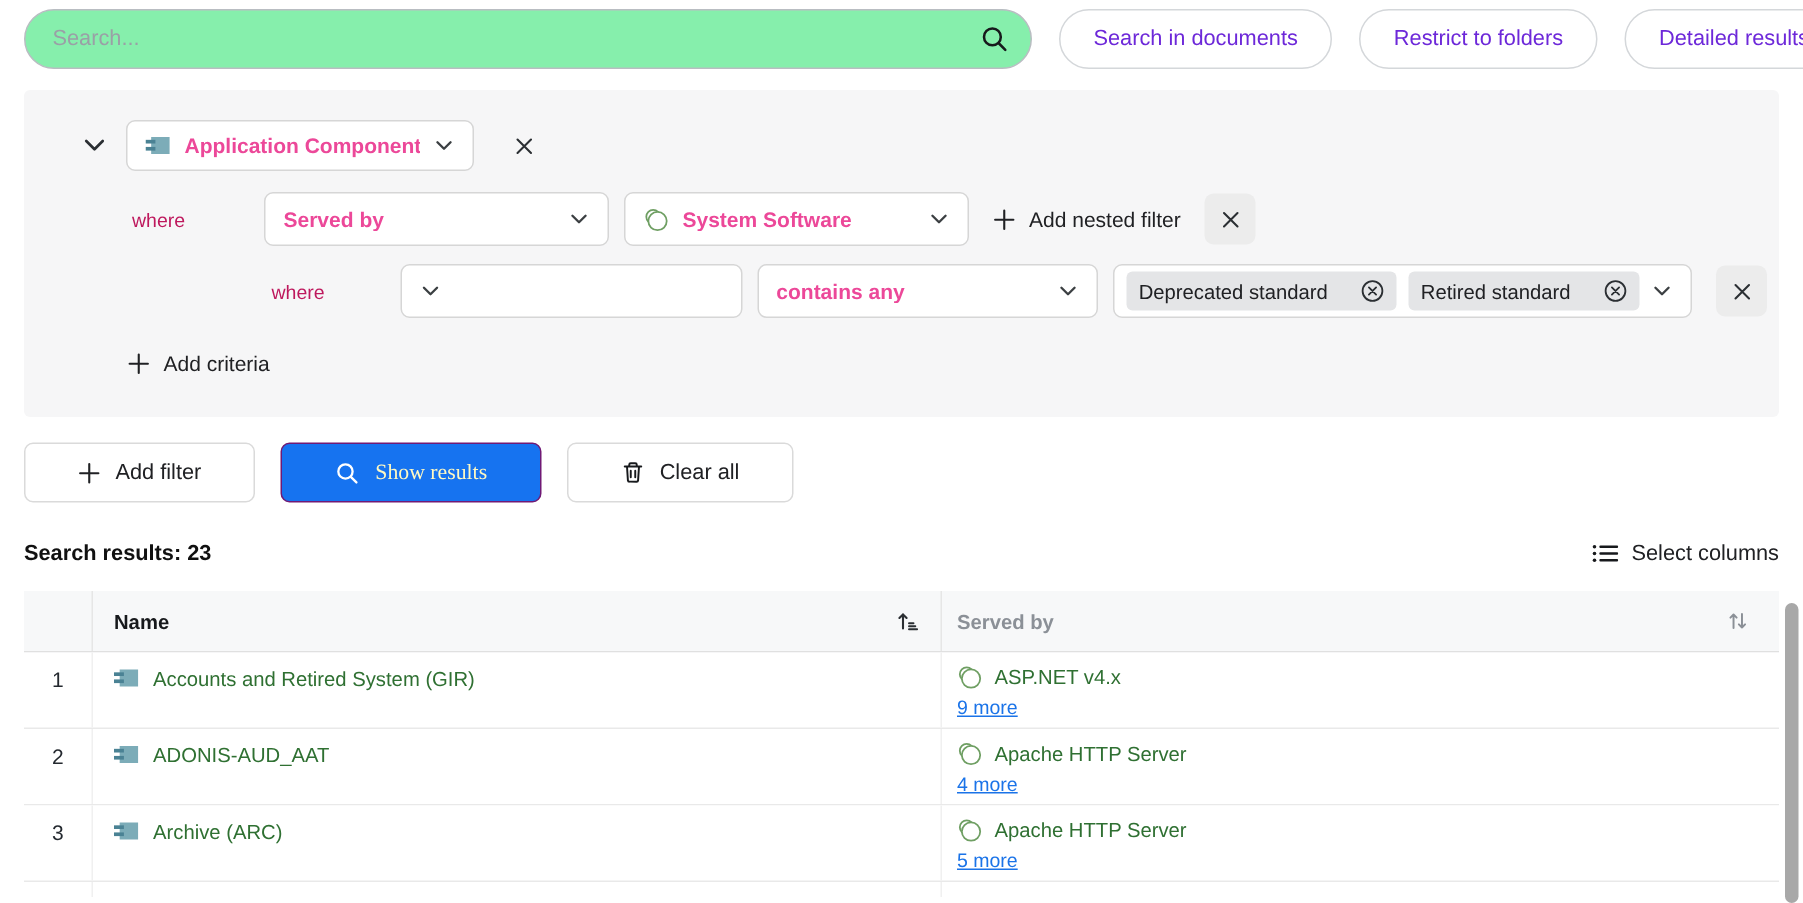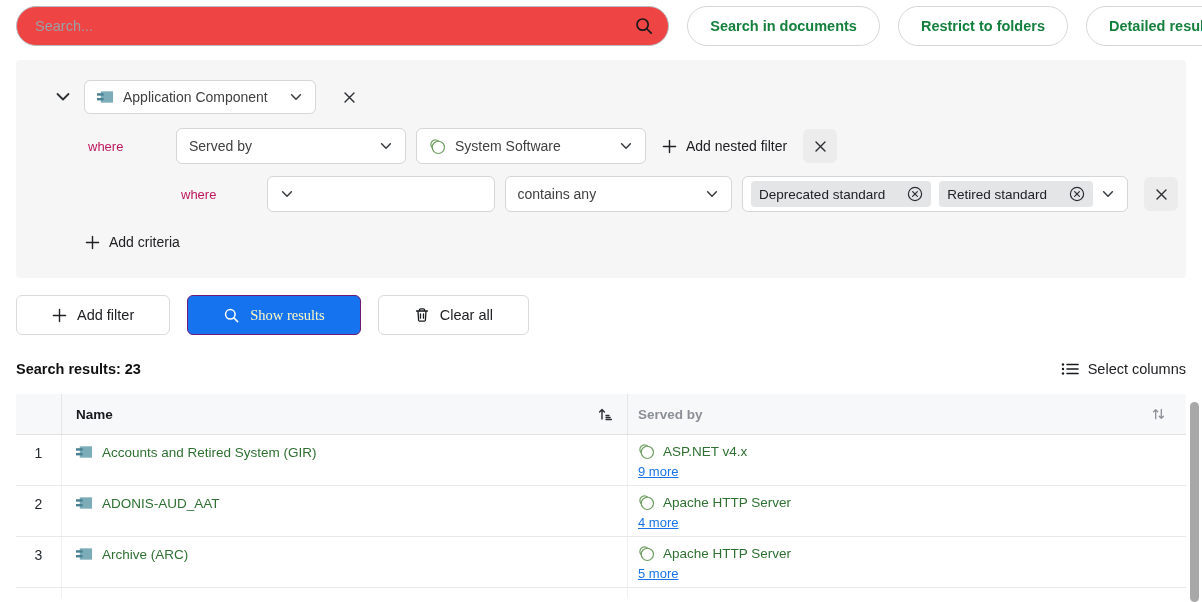--- a/index.html
+++ b/index.html
@@ -3,44 +3,44 @@
 <meta charset="utf-8">
 <style>
   * { margin:0; padding:0; box-sizing:border-box; }
   html,body { width:1202px; height:602px; overflow:hidden; background:#fff;
     font-family:"Liberation Sans", sans-serif; color:#202124; }
   .page { position:relative; width:1202px; height:602px; overflow:hidden; }
 
   
   .topbar { display:flex; align-items:center; gap:18px; padding:6px 0 0 16px; width:1240px; }
   .search-pill { width:672px; height:40px; border:1.5px solid #b9bdc2; border-radius:20px;
-    background:#ef4444; display:flex; align-items:center; padding:0 14px 0 18px; }
+    background:#86efac; display:flex; align-items:center; padding:0 14px 0 18px; }
   .search-pill input { border:none; outline:none; flex:1; font-size:14.5px; color:#333;
     font-family:"Liberation Sans", sans-serif; background:transparent; }
   .search-pill input::placeholder { color:#9aa0a6; }
   .pill-btn { height:40px; border:1.5px solid #d4d7da; border-radius:20px; background:#fff;
-    padding:0 22px; font-size:14.5px; color:#15803d; white-space:nowrap; display:flex;
-    align-items:center; cursor:pointer; flex:0 0 auto;font-weight:bold; }
+    padding:0 22px; font-size:14.5px; color:#6d28d9; white-space:nowrap; display:flex;
+    align-items:center; cursor:pointer; flex:0 0 auto; }
 
   .icon { display:inline-flex; align-items:center; justify-content:center; flex:0 0 auto; }
   .icon svg { display:block; }
 
   
   .filter-panel { margin:14px 16px 0; height:218px; background:#f6f6f7; border-radius:4px;
     padding-top:20px; }
   .fp-row { display:flex; align-items:center; }
   .fp-row1 { height:34px; margin-left:34px; }
   .fp-row2 { height:36px; margin:14px 0 0 72px; }
   .fp-row3 { height:36px; margin:12px 8px 0 165px; }
   .fp-row4 { height:28px; margin:16px 0 0 69px; }
   .collapse-btn { width:26px; height:26px; display:flex; align-items:center; justify-content:center;
     color:#3c4043; cursor:pointer; }
   .dropdown { background:#fff; border:1px solid #d6d6d6; border-radius:6px; height:100%;
     display:flex; align-items:center; padding:0 12px; gap:9px; cursor:pointer; }
-  .dd-label { flex:1; font-size:14px; color:#404040; white-space:nowrap; overflow:hidden; }
+  .dd-label { flex:1; font-size:14px; color:#ec4899; white-space:nowrap; overflow:hidden;font-weight:bold; }
   .dd-chevron { color:#3c4043; }
   .w232 { width:232px; margin-left:8px; }
   .w230 { width:230px; }
   .where-label { font-size:13px; color:#be185d; }
   .where1 { width:88px; }
   .where2 { width:87px; }
   .text-btn { display:flex; align-items:center; gap:9px; font-size:14px; color:#202124;
     cursor:pointer; white-space:nowrap; }
   .x-plain { width:30px; height:30px; display:flex; align-items:center; justify-content:center;
     color:#2b2f33; cursor:pointer; margin-left:18px; }

